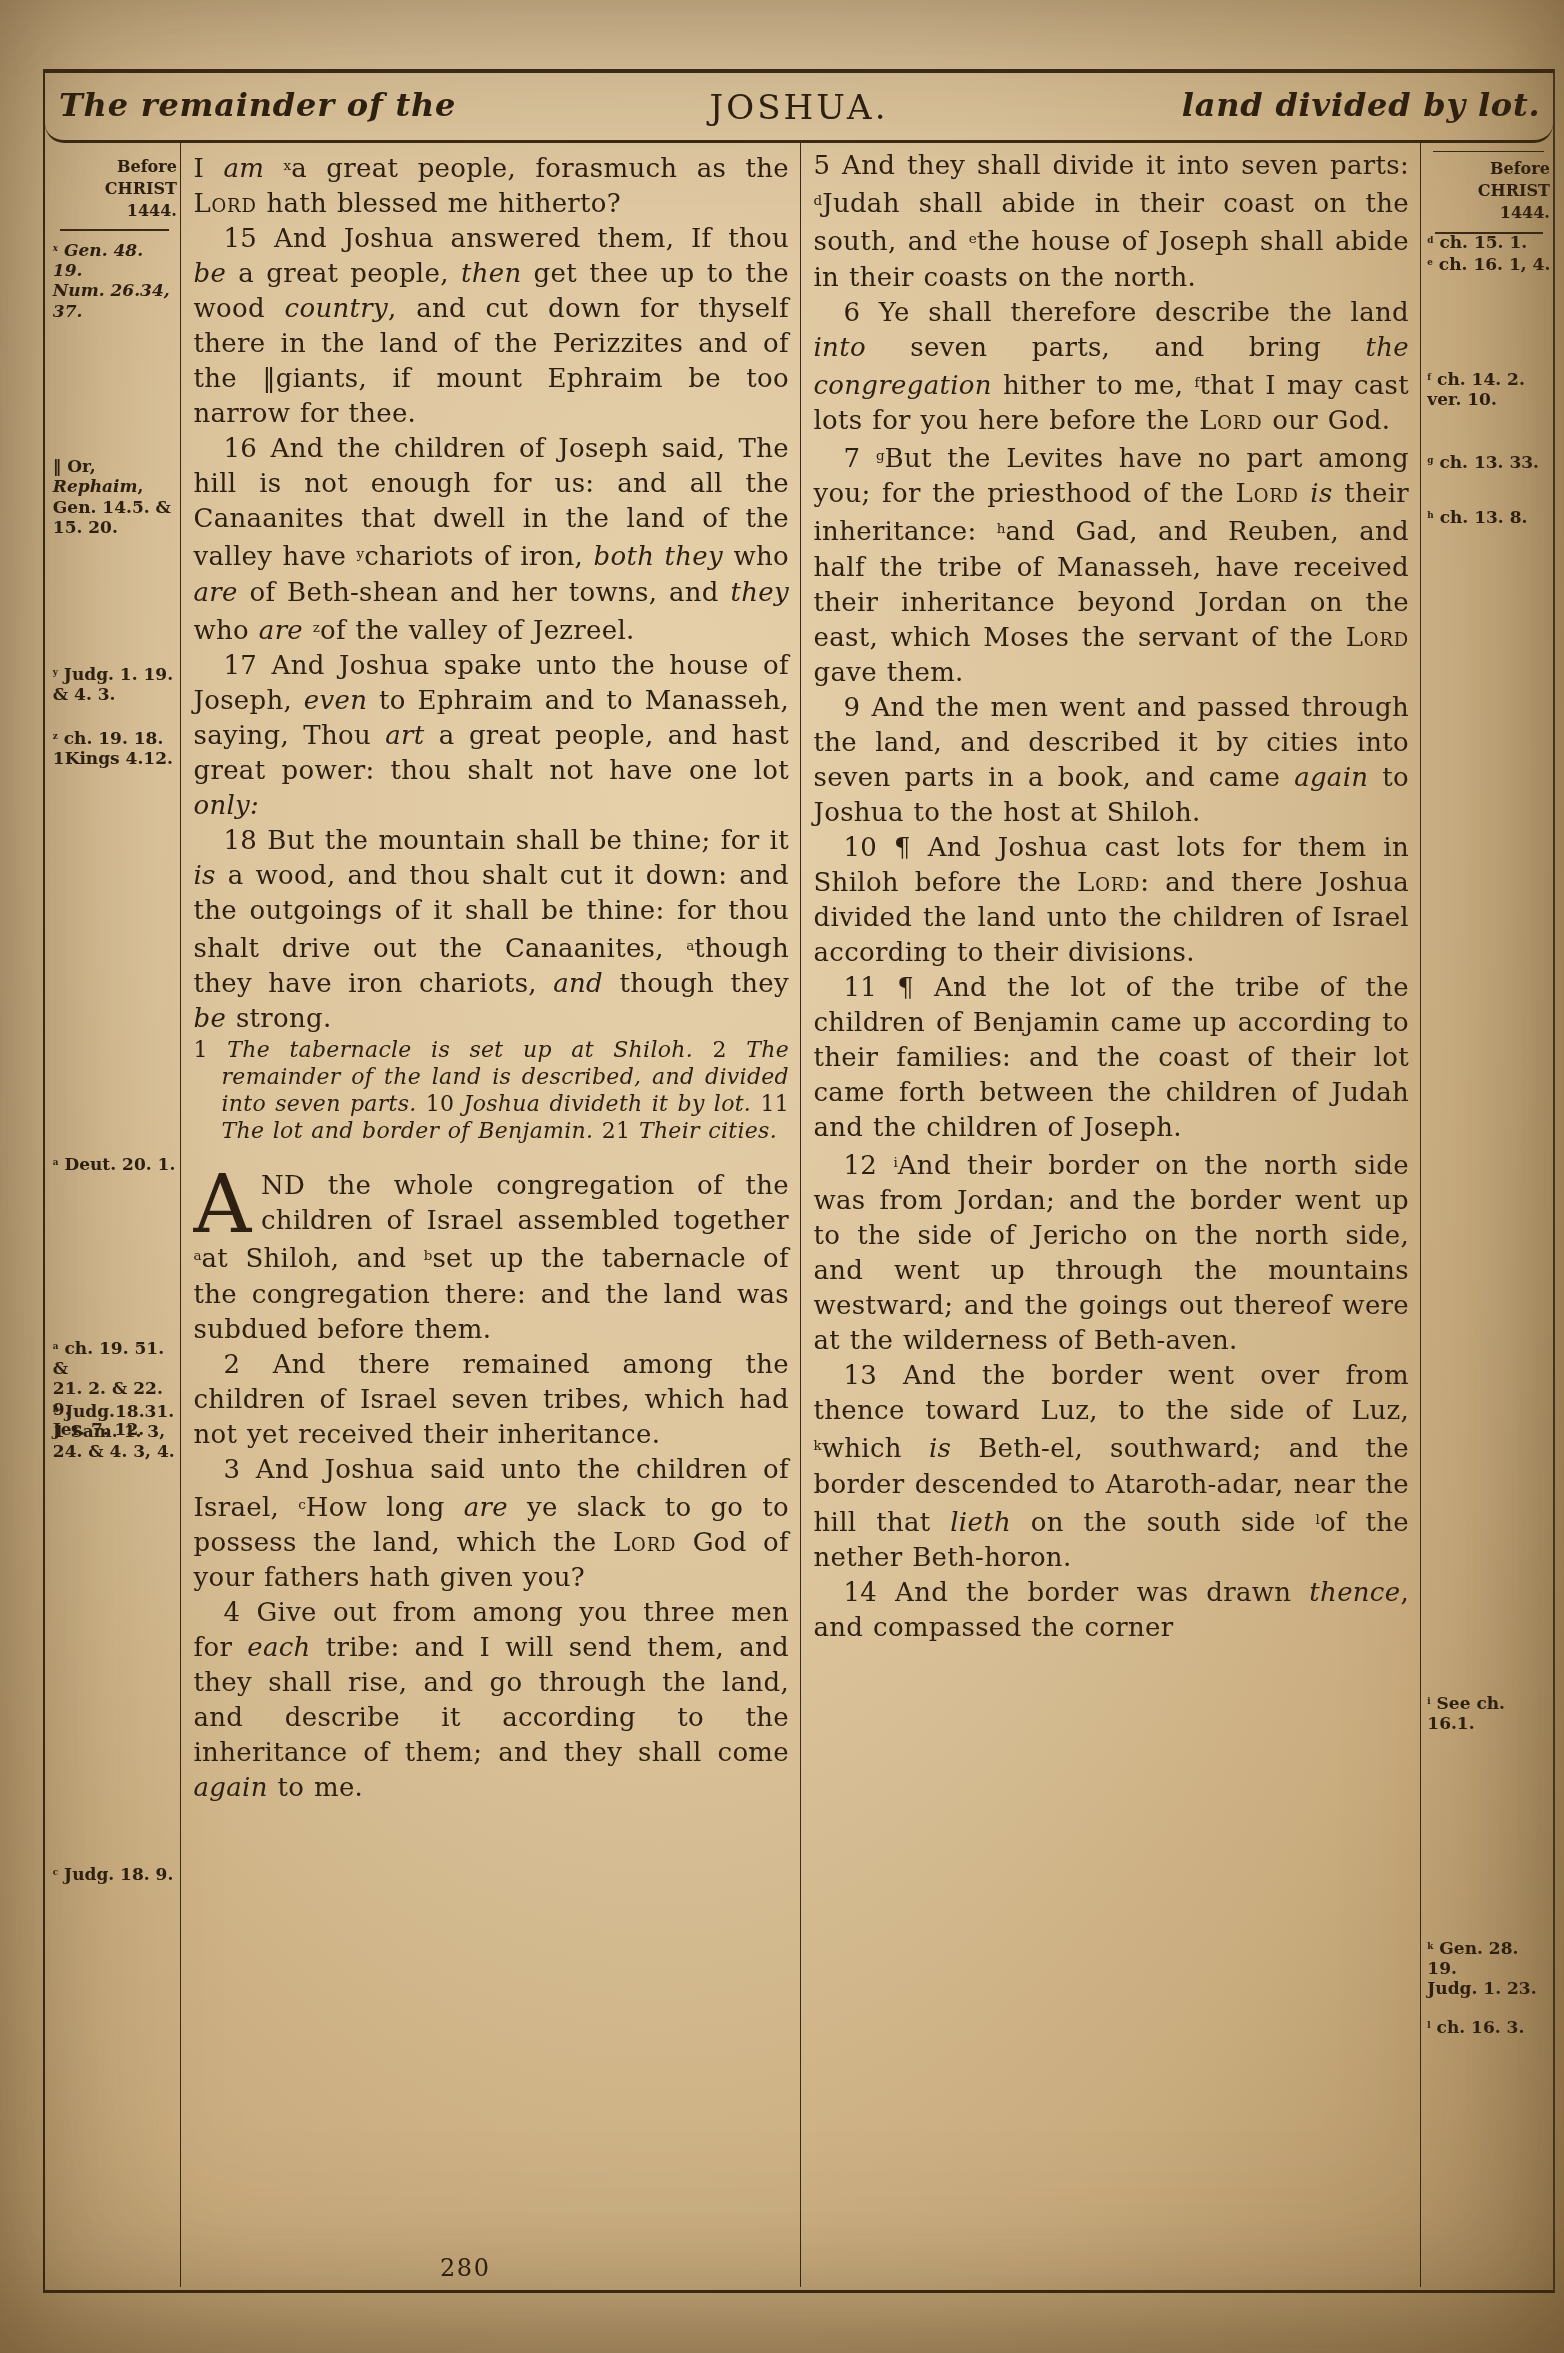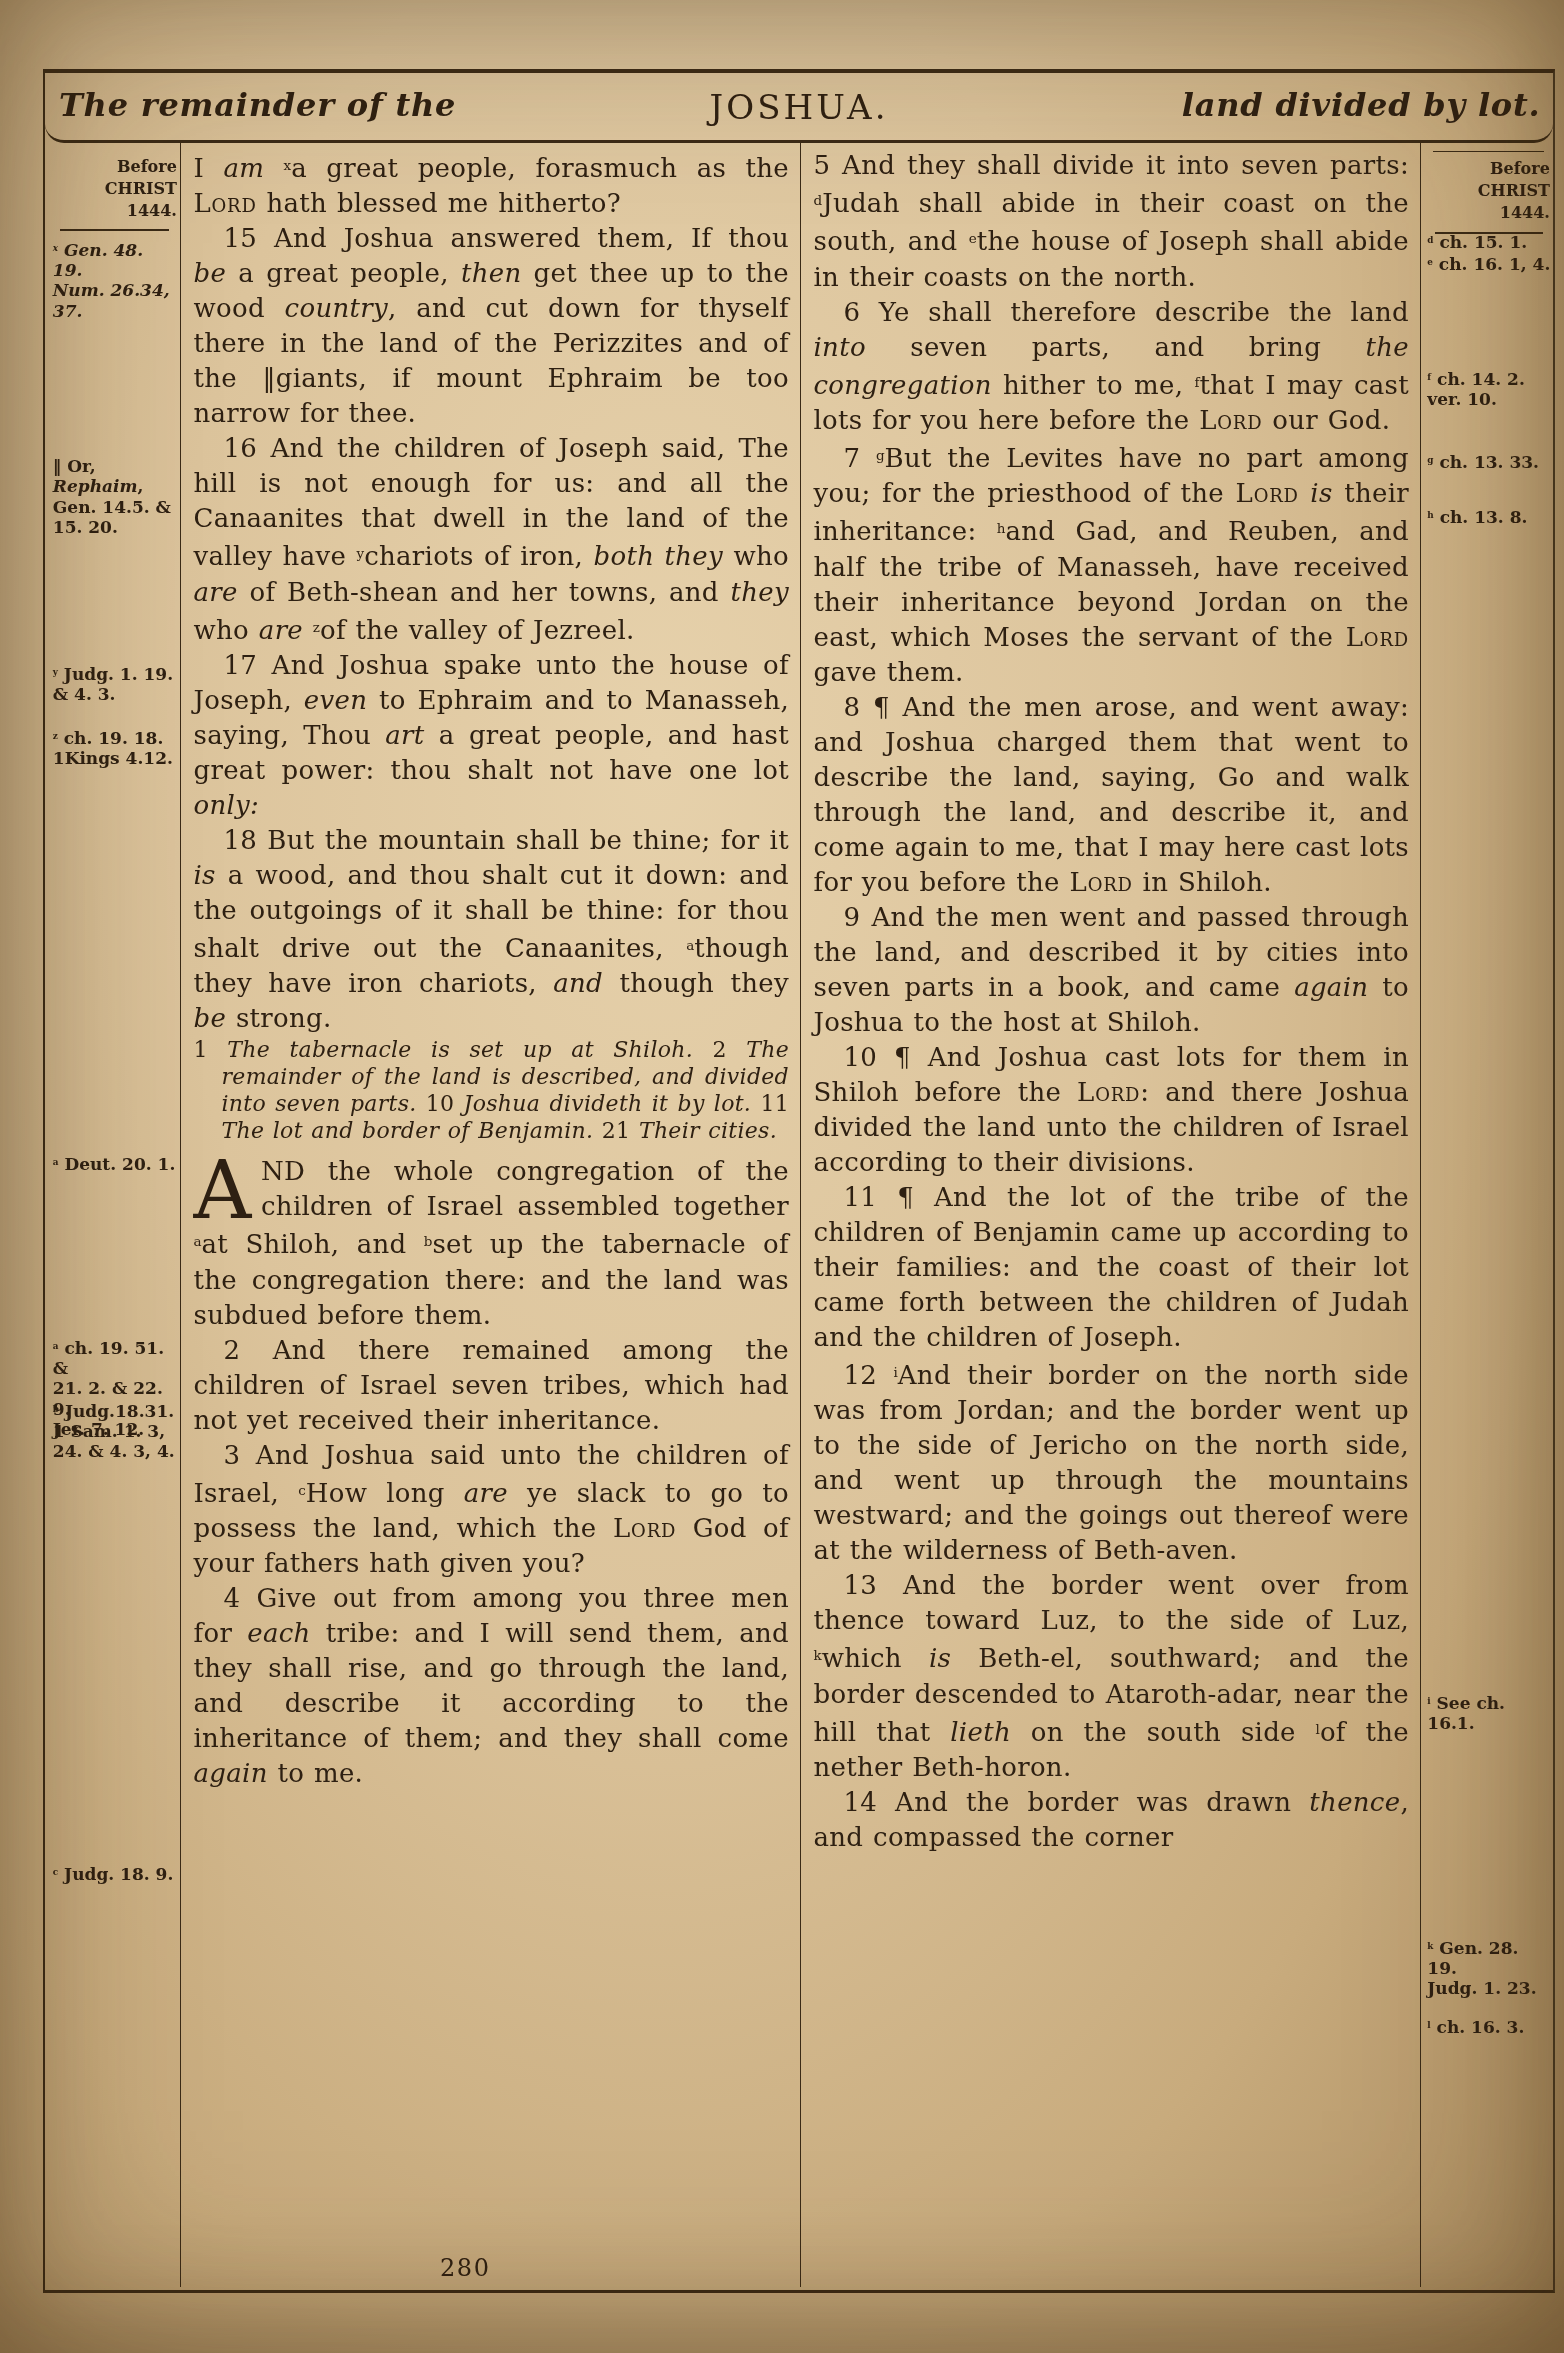--- a/index.html
+++ b/index.html
@@ -36,21 +36,21 @@
   .margin-col.right .top-rule{border-bottom:1.6px solid #3a2a16;width:90%;margin:1.6px auto 0;}
   .margin-note{position:absolute;left:7.8px;right:1.6px;}
   .margin-col.right .margin-note{left:6.3px;}
   
   .verse{margin:0;text-indent:30px;}
   .noindent{text-indent:0;}
   .it{font-style:italic;}
   .sc{font-variant:small-caps;letter-spacing:0.8px;}
   .sup{font-size:.52em;vertical-align:.55em;letter-spacing:0;}
   .chapter-heading{text-align:center;font-weight:400;font-size:28px;letter-spacing:3.1px;margin:14px 0 7.8px;text-indent:0;}
-  .summary{font-size:22px;line-height:27px;margin:0 0 10px;padding-left:28px;text-indent:-28px;text-align:justify;}
+  .summary{font-size:22px;line-height:27px;margin:0 0 24px;padding-left:28px;text-indent:-28px;text-align:justify;}
   .dropcap{float:left;font-size:80px;line-height:63px;padding:4.7px 9.4px 0 0;}
   
   .page-number{position:absolute;left:395px;bottom:7.8px;font-size:24px;letter-spacing:1.6px;}
 </style>
 </head>
 <body>
 
 <div class="frame">
 
   <div class="running-head">
@@ -85,21 +85,20 @@
         <p class="verse noindent"><span class="dropcap">A</span>ND the whole congregation of the children of Israel assembled together <span class="sup">a</span>at Shiloh, and <span class="sup">b</span>set up the tabernacle of the congregation there: and the land was subdued before them.</p>
         <p class="verse">2 And there remained among the children of Israel seven tribes, which had not yet received their inheritance.</p>
         <p class="verse">3 And Joshua said unto the children of Israel, <span class="sup">c</span>How long <span class="it">are</span> ye slack to go to possess the land, which the <span class="sc">Lord</span> God of your fathers hath given you?</p>
         <p class="verse">4 Give out from among you three men for <span class="it">each</span> tribe: and I will send them, and they shall rise, and go through the land, and describe it according to the inheritance of them; and they shall come <span class="it">again</span> to me.</p>
       </div>
 
     <div class="text-col">
         <p class="verse noindent">5 And they shall divide it into seven parts: <span class="sup">d</span>Judah shall abide in their coast on the south, and <span class="sup">e</span>the house of Joseph shall abide in their coasts on the north.</p>
         <p class="verse">6 Ye shall therefore describe the land <span class="it">into</span> seven parts, and bring <span class="it">the congregation</span> hither to me, <span class="sup">f</span>that I may cast lots for you here before the <span class="sc">Lord</span> our God.</p>
         <p class="verse">7 <span class="sup">g</span>But the Levites have no part among you; for the priesthood of the <span class="sc">Lord</span> <span class="it">is</span> their inheritance: <span class="sup">h</span>and Gad, and Reuben, and half the tribe of Manasseh, have received their inheritance beyond Jordan on the east, which Moses the servant of the <span class="sc">Lord</span> gave them.</p>
-        <p class="verse">8 ¶ And the men arose, and went away: and Joshua charged them that went to describe the land, saying, Go and walk through the land, and describe it, and come again to me, that I may here cast lots for you before the <span class="sc">Lord</span> in Shiloh.</p>
         <p class="verse">9 And the men went and passed through the land, and described it by cities into seven parts in a book, and came <span class="it">again</span> to Joshua to the host at Shiloh.</p>
         <p class="verse">10 ¶ And Joshua cast lots for them in Shiloh before the <span class="sc">Lord</span>: and there Joshua divided the land unto the children of Israel according to their divisions.</p>
         <p class="verse">11 ¶ And the lot of the tribe of the children of Benjamin came up according to their families: and the coast of their lot came forth between the children of Judah and the children of Joseph.</p>
         <p class="verse">12 <span class="sup">i</span>And their border on the north side was from Jordan; and the border went up to the side of Jericho on the north side, and went up through the mountains westward; and the goings out thereof were at the wilderness of Beth-aven.</p>
         <p class="verse">13 And the border went over from thence toward Luz, to the side of Luz, <span class="sup">k</span>which <span class="it">is</span> Beth-el, southward; and the border descended to Ataroth-adar, near the hill that <span class="it">lieth</span> on the south side <span class="sup">l</span>of the nether Beth-horon.</p>
         <p class="verse">14 And the border was drawn <span class="it">thence</span>, and compassed the corner</p>
       </div>
 
     <div class="margin-col right">
       <div class="top-rule"></div>

